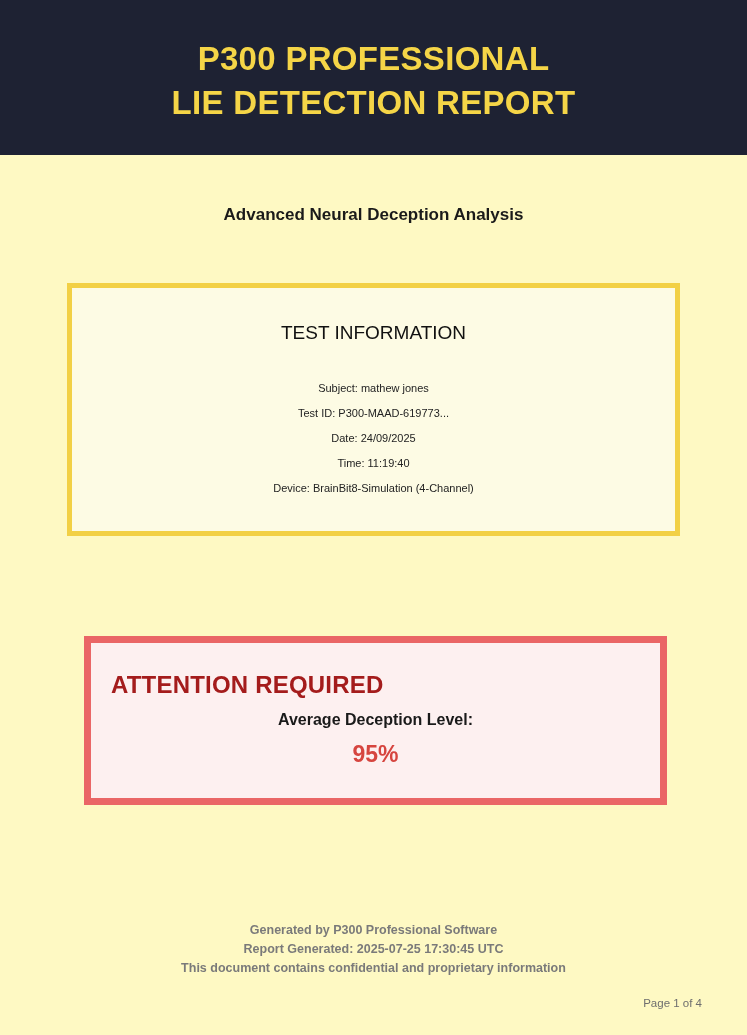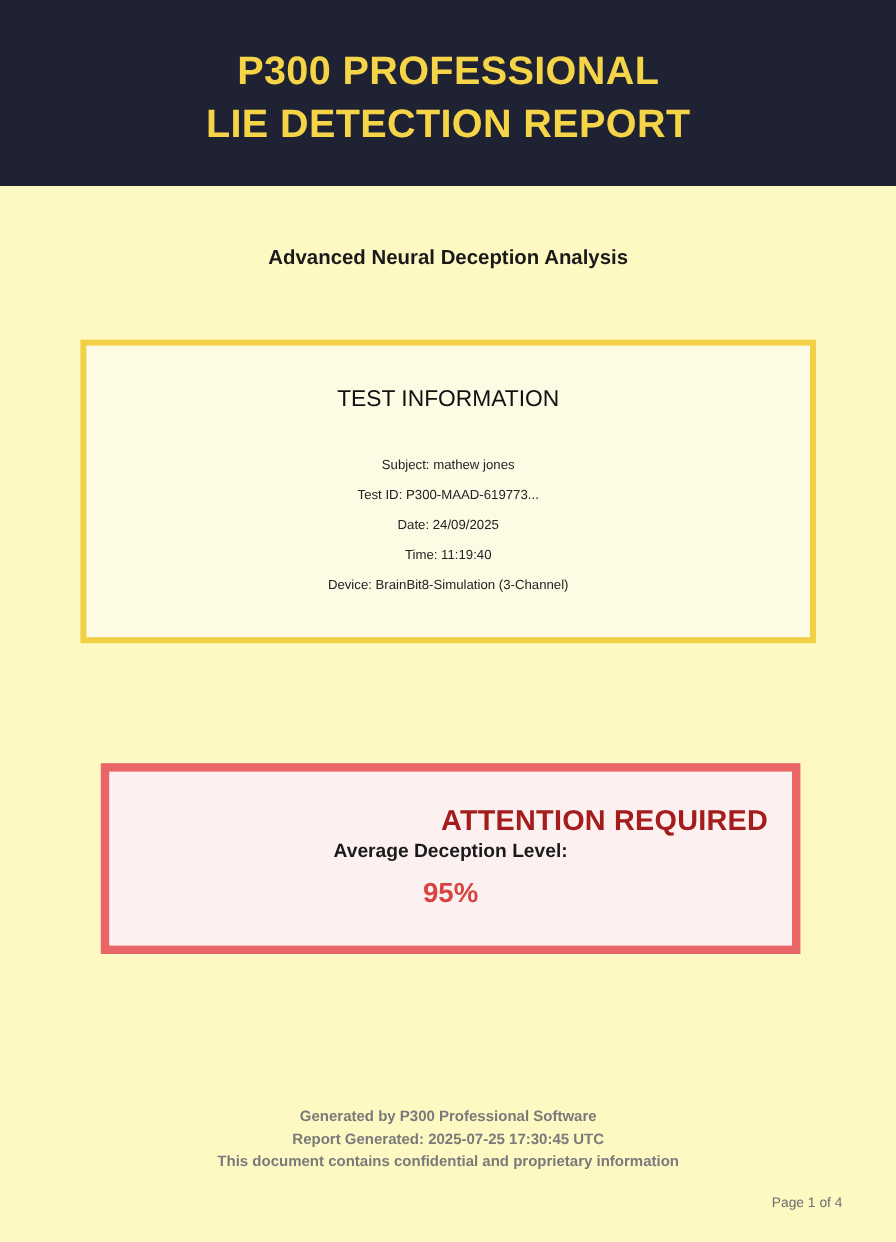--- a/index.html
+++ b/index.html
@@ -84,26 +84,26 @@
     position: absolute;
     left: 84px;
     top: 636px;
     width: 583px;
     box-sizing: border-box;
     background: #fdf0f0;
     border: 7px solid #ea6666;
     padding: 28px 20px 30px 20px;
   }
   .alert-title {
-    text-align: right;
+    text-align: left;
     font-size: 24px;
     font-weight: bold;
     color: #a41c1c;
     letter-spacing: 0.2px;
-    margin-bottom: 2px;
+    margin-bottom: 12px;
   }
   .alert-sub {
     text-align: center;
     font-size: 16px;
     font-weight: bold;
     color: #1a1a1a;
     margin-bottom: 12px;
   }
   .alert-value {
     text-align: center;
@@ -146,21 +146,21 @@
   </div>
 
   <div class="subtitle">Advanced Neural Deception Analysis</div>
 
   <div class="info-card">
     <div class="info-title">TEST INFORMATION</div>
     <div class="info-row">Subject: mathew jones</div>
     <div class="info-row">Test ID: P300-MAAD-619773...</div>
     <div class="info-row">Date: 24/09/2025</div>
     <div class="info-row">Time: 11:19:40</div>
-    <div class="info-row">Device: BrainBit8-Simulation (3-Channel)</div>
+    <div class="info-row">Device: BrainBit8-Simulation (4-Channel)</div>
   </div>
 
   <div class="alert-card">
     <div class="alert-title">ATTENTION REQUIRED</div>
     <div class="alert-sub">Average Deception Level:</div>
     <div class="alert-value">95%</div>
   </div>
 
   <div class="footer">
     <div class="footer-line">Generated by P300 Professional Software</div>

